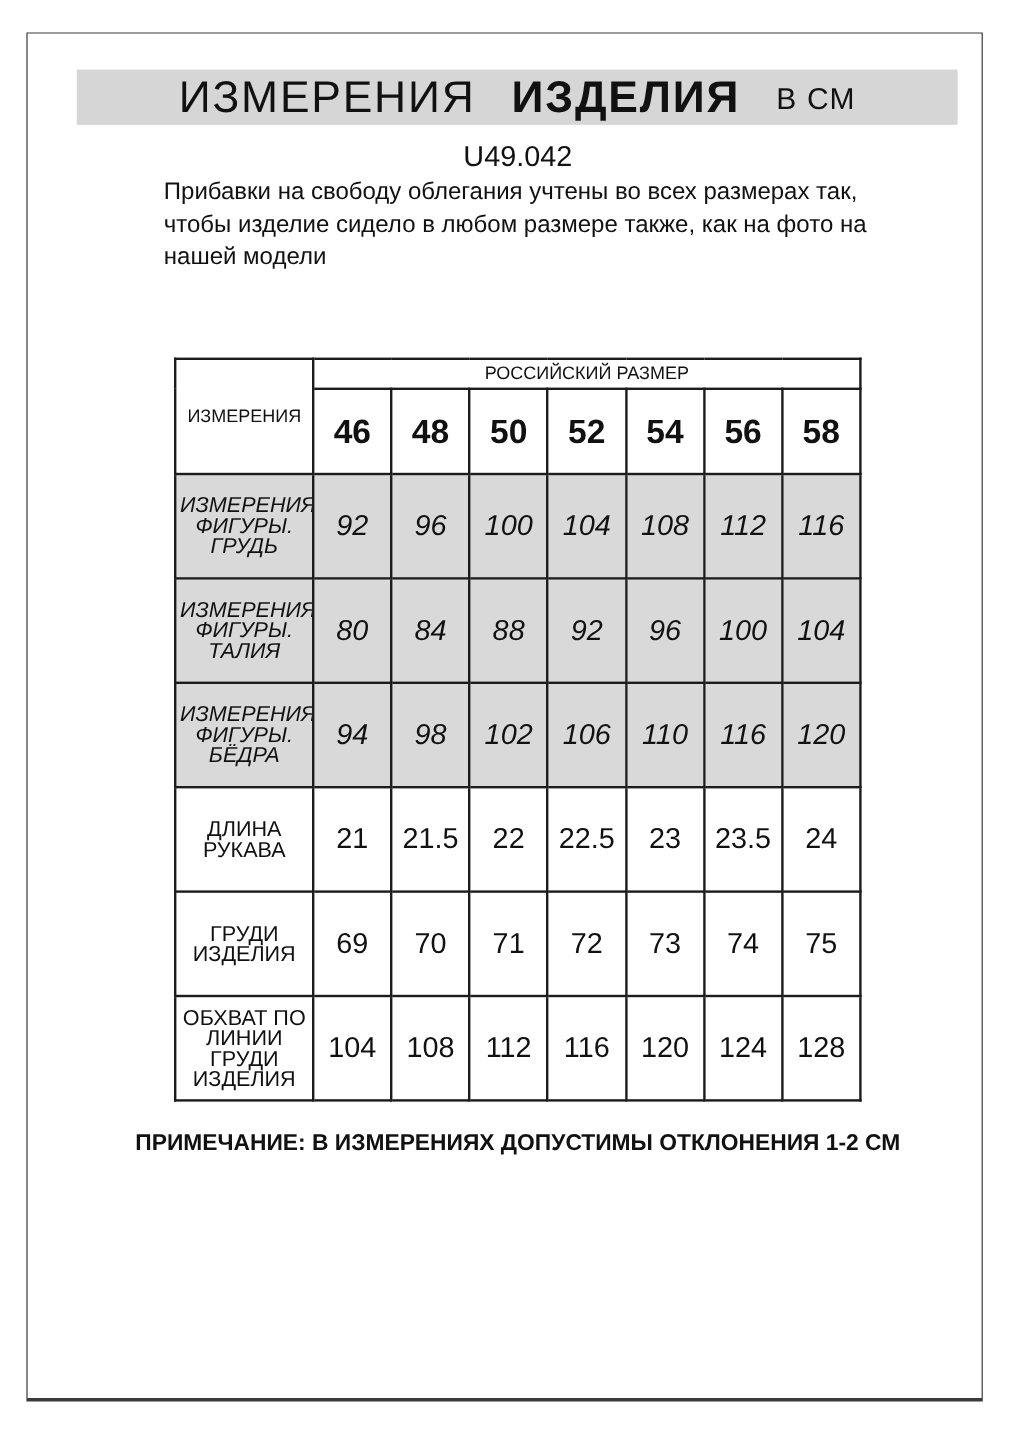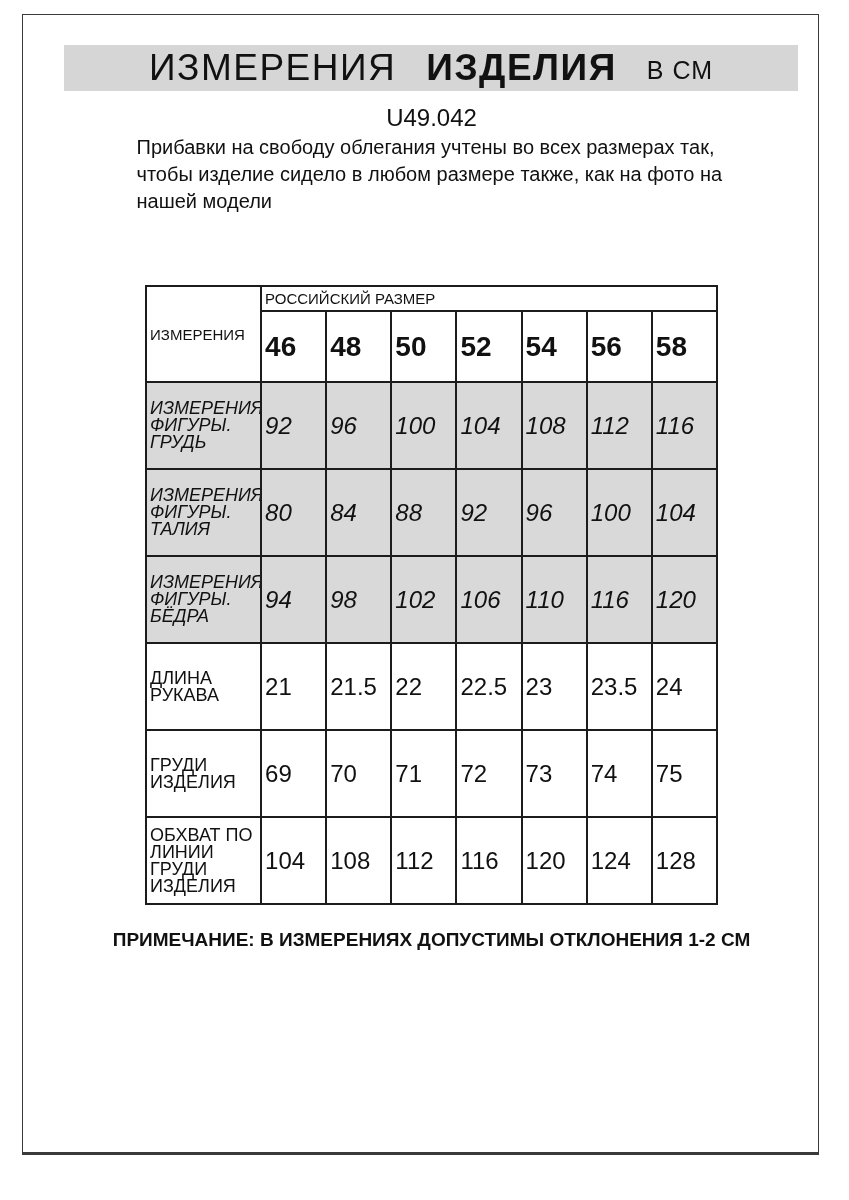--- a/index.html
+++ b/index.html
@@ -12,21 +12,21 @@
   .canvas {
     position: relative;
     width: 849px;
     height: 1200px;
     background: #ffffff;
     overflow: hidden;
   }
   .page {
     position: absolute;
     left: 22px;
-    top: 14px;
+    top: 27px;
     width: 797px;
     height: 1141px;
     border: 1px solid #3a3a3a;
     border-bottom-width: 3px;
     background: #ffffff;
     box-sizing: border-box;
     padding-left: 22px;
   }
   .title-bar {
     margin: 30px 20px 0 19px;
@@ -70,20 +70,21 @@
     font-weight: 400;
   }
   table.size-table {
     margin: 70px auto 0 auto;
     border-collapse: collapse;
     table-layout: fixed;
     width: 571px;
   }
   table.size-table td {
     border: 2px solid #1c1c1c;
+    text-align: center;
     vertical-align: middle;
     padding: 2px 3px;
     box-sizing: border-box;
     overflow: hidden;
   }
   td.corner-cell {
     font-size: 15px;
     font-weight: 400;
   }
   td.group-cell {

